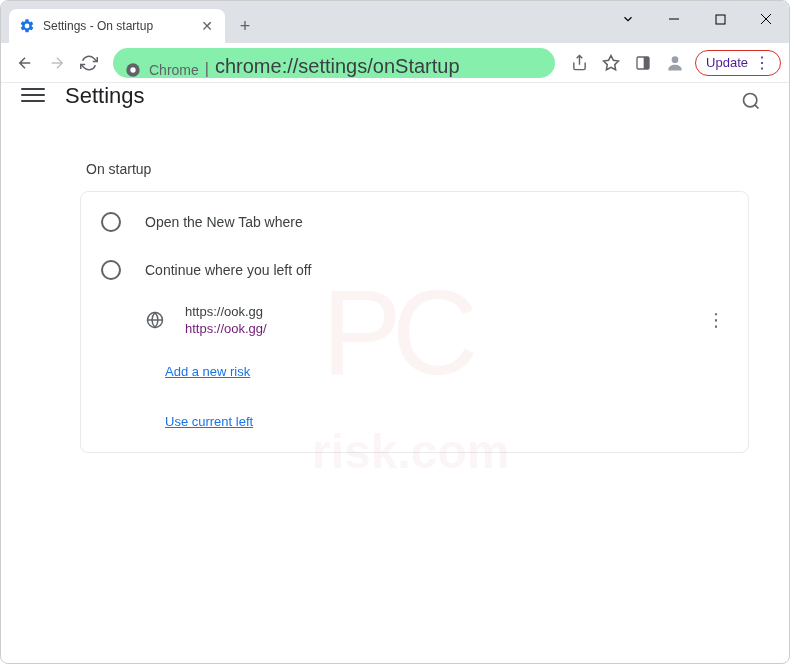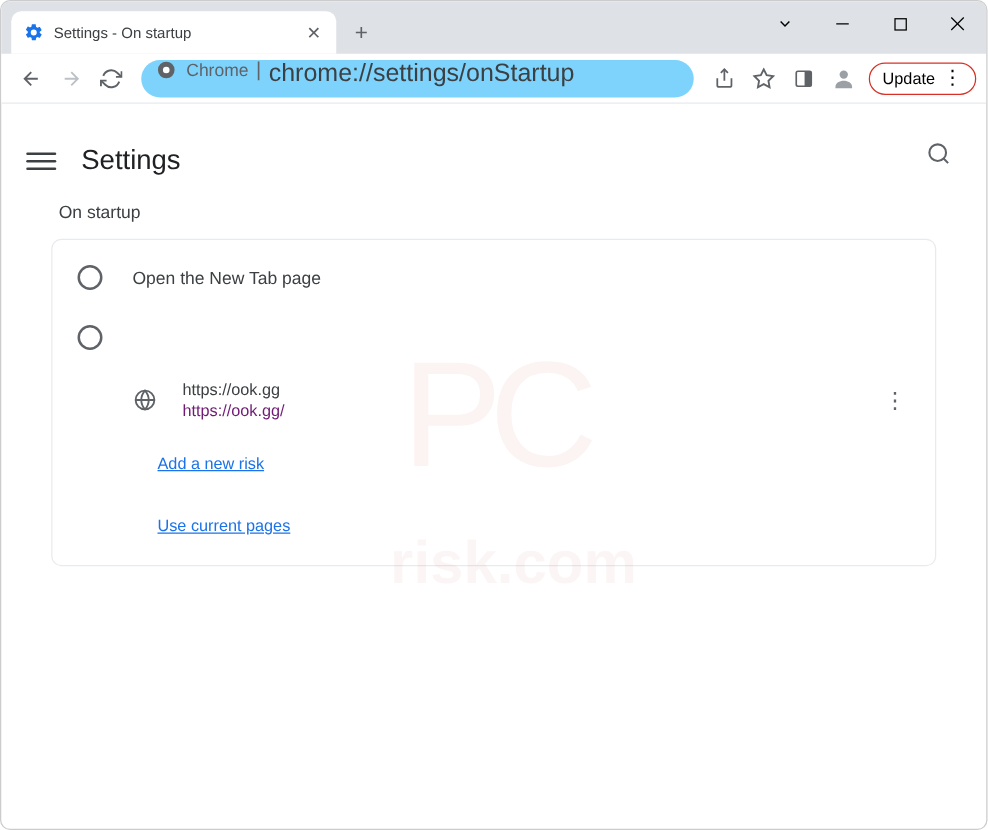--- a/index.html
+++ b/index.html
@@ -1,40 +1,40 @@
 <!DOCTYPE html>
 <html><head>
 <meta charset="utf-8">
 <style>
 *{margin:0;padding:0;box-sizing:border-box;font-family:'Segoe UI',Arial,sans-serif;}
 body{width:790px;height:664px;background:#fff;position:relative;overflow:hidden;border-radius:8px;border:1px solid #ccc;}
 .titlebar{height:42px;background:#dee1e6;display:flex;align-items:flex-end;position:relative;}
-.tab{background:#fff;height:34px;margin-left:8px;margin-top:8px;border-radius:8px 8px 0 0;display:flex;align-items:center;padding:0 10px;width:260px;position:relative;}
+.tab{background:#fff;height:34px;margin-left:8px;margin-top:8px;border-radius:8px 8px 0 0;display:flex;align-items:center;padding:0 10px;width:216px;position:relative;}
 .tab-icon{width:16px;height:16px;margin-right:8px;display:flex;align-items:center;justify-content:center;}
 .tab-title{font-size:12px;color:#3c4043;flex:1;white-space:nowrap;overflow:hidden;text-overflow:ellipsis;}
 .tab-close{width:16px;height:16px;display:flex;align-items:center;justify-content:center;color:#5f6368;font-size:14px;cursor:pointer;}
 .newtab{width:28px;height:28px;display:flex;align-items:center;justify-content:center;color:#5f6368;font-size:18px;cursor:pointer;margin-left:6px;margin-bottom:3px;}
 .wincontrols{position:absolute;right:0;top:0;display:flex;height:36px;}
 .winbtn{width:46px;display:flex;align-items:center;justify-content:center;color:#000;cursor:pointer;}
 .toolbar{height:40px;background:#fff;display:flex;align-items:center;padding:0 8px;border-bottom:1px solid #e8eaed;}
 .navbtn{width:32px;height:32px;display:flex;align-items:center;justify-content:center;color:#5f6368;cursor:pointer;border-radius:50%;}
 .navbtn.disabled{color:#bdc1c6;}
-.addrbar{flex:1;height:30px;background:#7dd3fc;border-radius:15px;display:flex;align-items:flex-start;padding:0 12px;margin:0 8px;}
+.addrbar{flex:1;height:30px;background:#86efac;border-radius:15px;display:flex;align-items:flex-end;padding:0 12px;margin:0 8px;}
 .addrbar-site{color:#5f6368;font-size:14px;}
 .addrbar-url{color:#3c4043;font-size:20px;}
 .addrbar-divider{color:#5f6368;margin:0 6px;}
 .tbicon{width:32px;height:32px;display:flex;align-items:center;justify-content:center;color:#5f6368;cursor:pointer;}
-.update-btn{border:1px solid #d93025;color:#000000;border-radius:16px;padding:4px 10px;font-size:13px;display:flex;align-items:center;cursor:pointer;margin-left:4px;}
+.update-btn{border:1px solid #d93025;color:#4c1d95;border-radius:16px;padding:4px 10px;font-size:13px;display:flex;align-items:center;cursor:pointer;margin-left:4px;}
 .update-btn .dots{margin-left:6px;font-size:16px;line-height:1;}
-.appheader{height:58px;display:flex;align-items:flex-end;padding:0 20px;}
+.appheader{height:58px;display:flex;align-items:flex-start;padding:0 20px;}
 .menubtn{width:24px;height:24px;display:flex;flex-direction:column;justify-content:center;gap:4px;cursor:pointer;margin-right:20px;}
 .menubtn span{height:2px;background:#3c4043;border-radius:1px;}
 .apptitle{font-size:22px;color:#202124;flex:1;}
 .searchbtn{width:36px;height:36px;display:flex;align-items:center;justify-content:center;cursor:pointer;}
-.content{padding:0 40px 20px 40px;}
+.content{padding:0 40px 20px 79px;}
 .section-title{font-size:14px;color:#3c4043;margin:20px 0 14px 6px;}
 .card{border:1px solid #e8eaed;border-radius:8px;padding:6px 0;}
 .radio-row{display:flex;align-items:center;padding:14px 20px;cursor:pointer;}
 .radio{width:20px;height:20px;border:2px solid #5f6368;border-radius:50%;margin-right:24px;position:relative;flex-shrink:0;}
 .radio.checked{border-color:#1a73e8;}
 .radio.checked::after{content:'';position:absolute;width:10px;height:10px;background:#1a73e8;border-radius:50%;top:50%;left:50%;transform:translate(-50%,-50%);}
 .radio-label{font-size:14px;color:#3c4043;}
 .pagerow{display:flex;align-items:center;padding:10px 20px 10px 64px;position:relative;justify-content:center;}
 .globeicon{width:20px;height:20px;margin-right:20px;display:flex;align-items:center;justify-content:center;color:#5f6368;}
 .pageinfo{flex:1;}
@@ -160,39 +160,40 @@
         <line x1="21" y1="21" x2="16.65" y2="16.65"></line>
       </svg>
     </div>
 </div>
 
 <div class="content">
   <div class="section-title">On startup</div>
   <div class="card">
     <div class="radio-row">
       <div class="radio"></div>
-      <div class="radio-label">Open the New Tab page</div>
+      <div class="radio-label">Open the New Tab where</div>
     </div>
     <div class="radio-row">
       <div class="radio"></div>
+      <div class="radio-label">Continue where you left off</div>
     </div>
     <div class="pagerow">
       <div class="globeicon">
           <svg width="18" height="18" viewBox="0 0 24 24" fill="none" stroke="#5f6368" stroke-width="2">
             <circle cx="12" cy="12" r="10"></circle>
             <line x1="2" y1="12" x2="22" y2="12"></line>
             <path d="M12 2a15.3 15.3 0 0 1 4 10 15.3 15.3 0 0 1-4 10 15.3 15.3 0 0 1-4-10 15.3 15.3 0 0 1 4-10z"></path>
           </svg>
         </div>
       <div class="pageinfo">
         <div class="page-title">https://ook.gg</div>
         <div class="page-url">https://ook.gg/</div>
       </div>
       <div class="moredots">⋮</div>
     </div>
     <div class="linkrow">
       <span class="bluelink">Add a new risk</span>
     </div>
     <div class="linkrow">
-      <span class="bluelink">Use current pages</span>
+      <span class="bluelink">Use current left</span>
     </div>
   </div>
 </div>
 
 </body></html>

